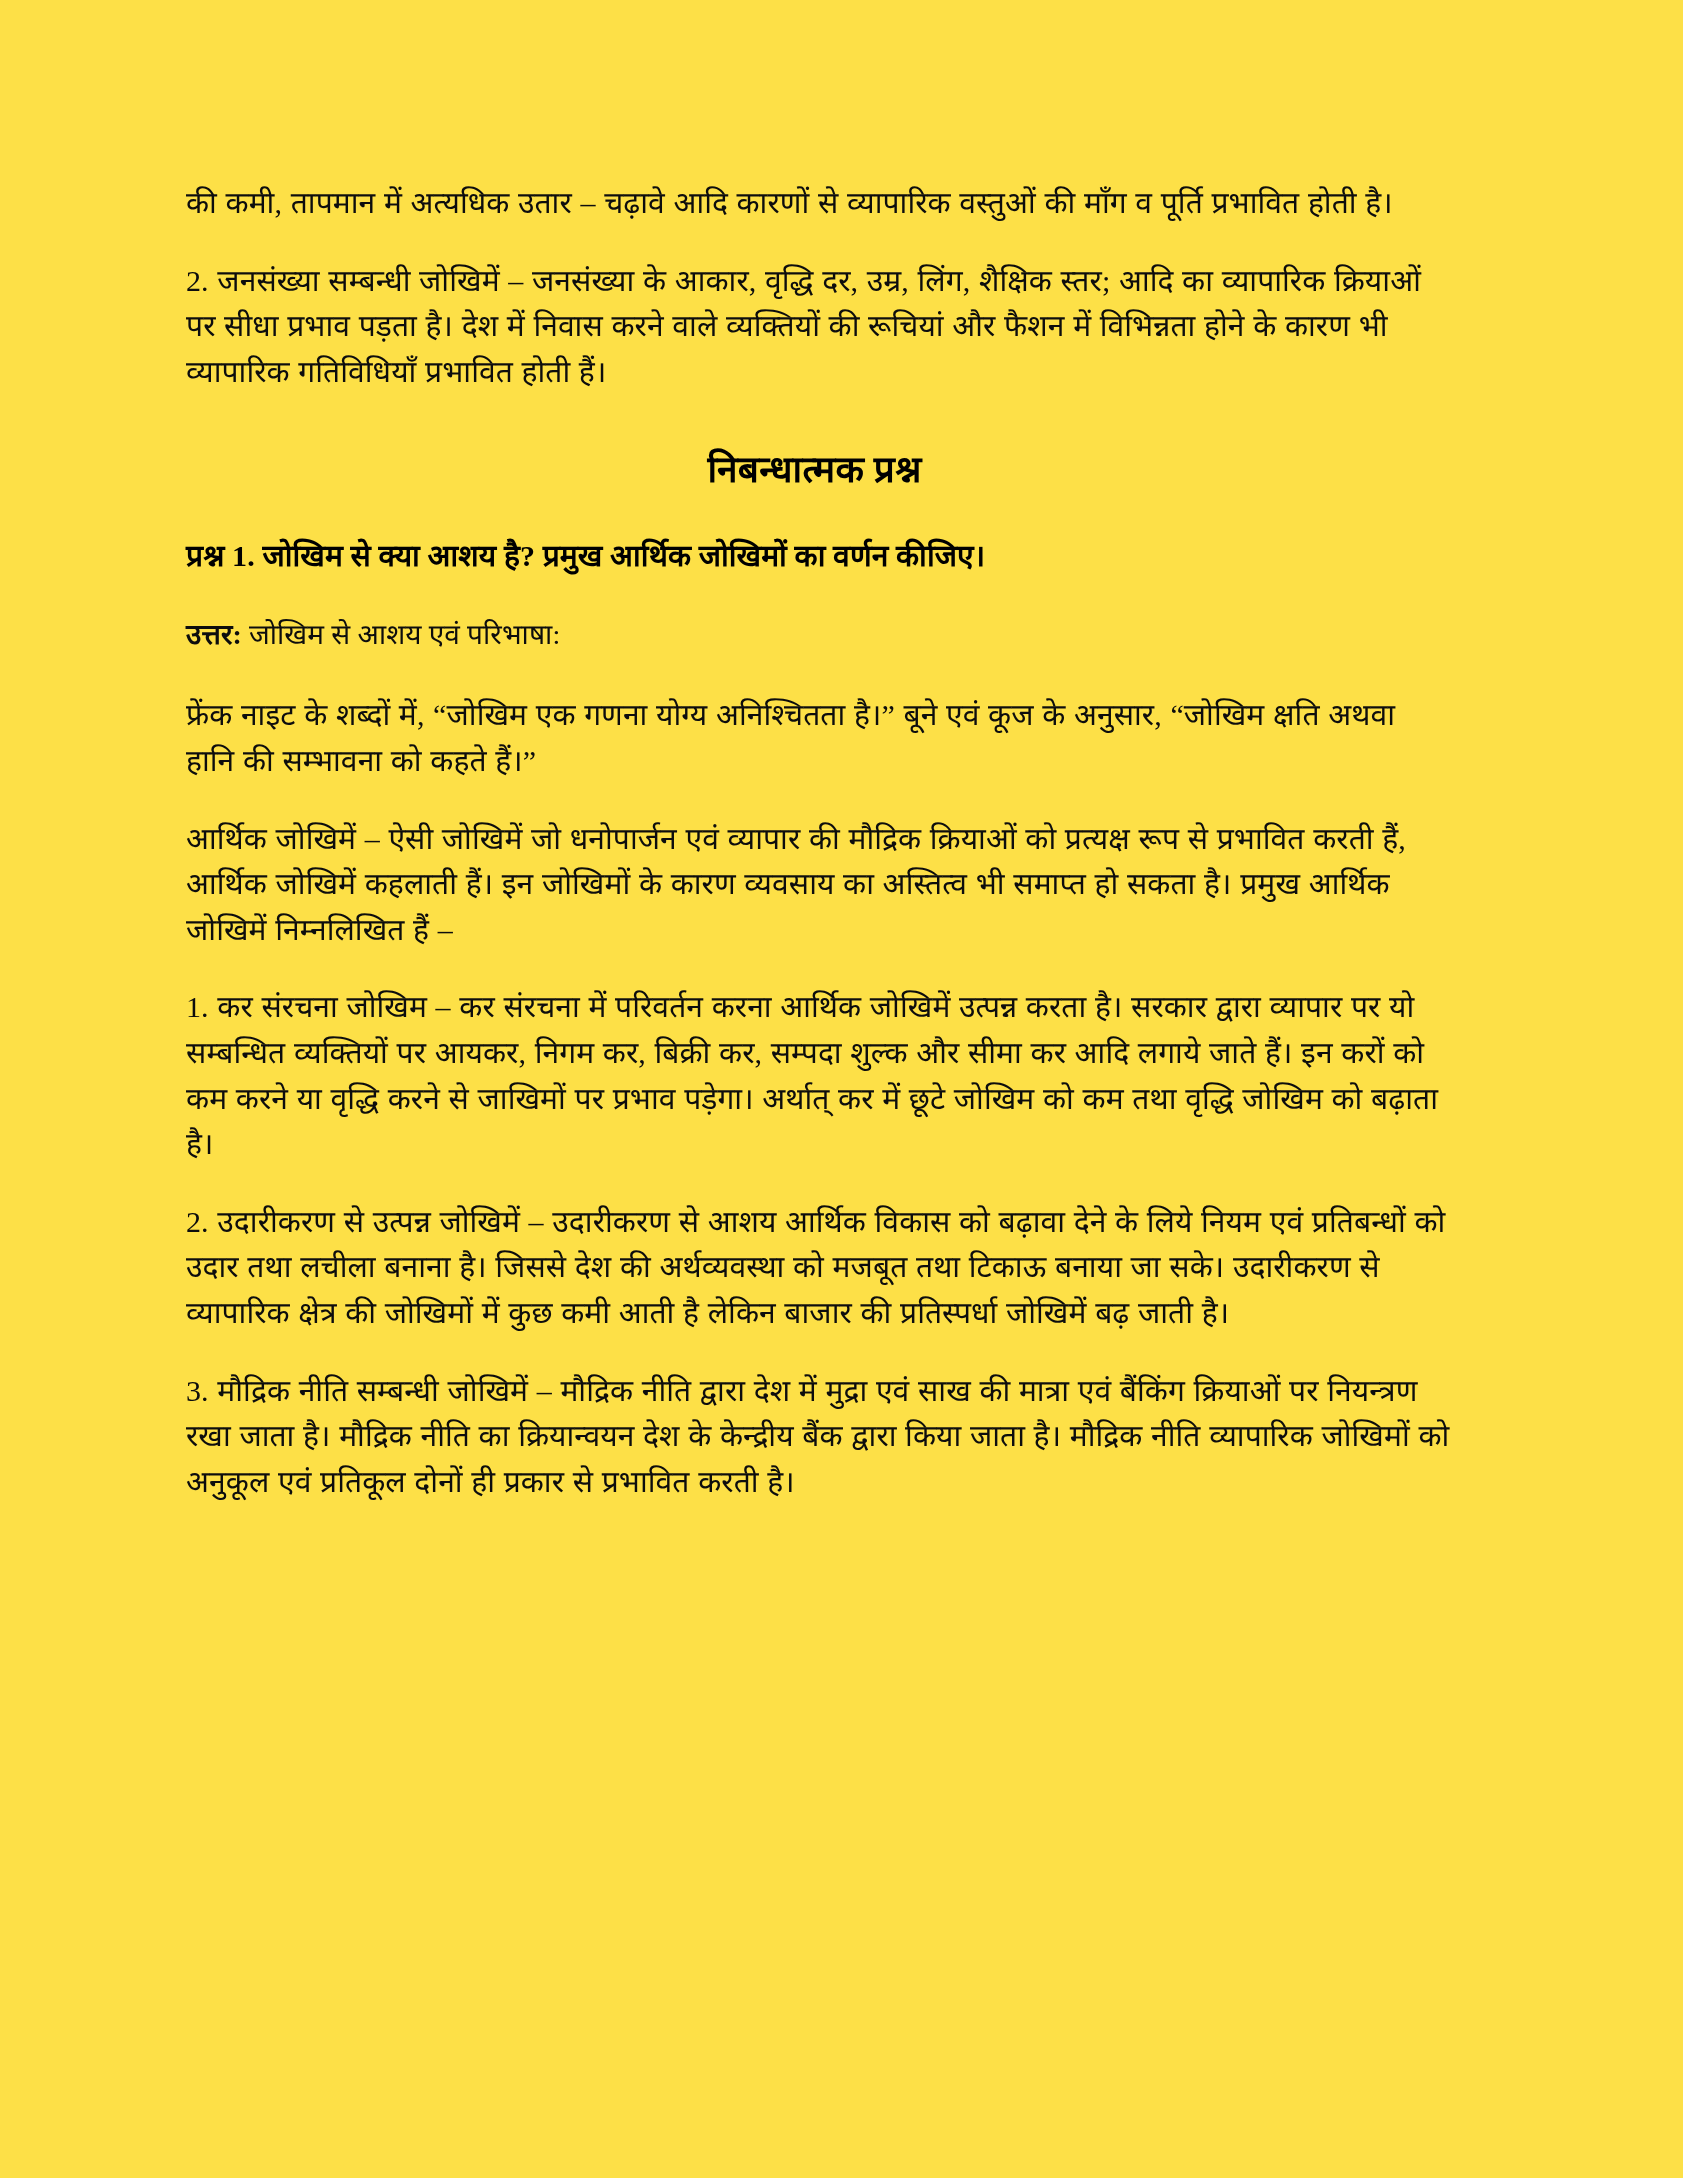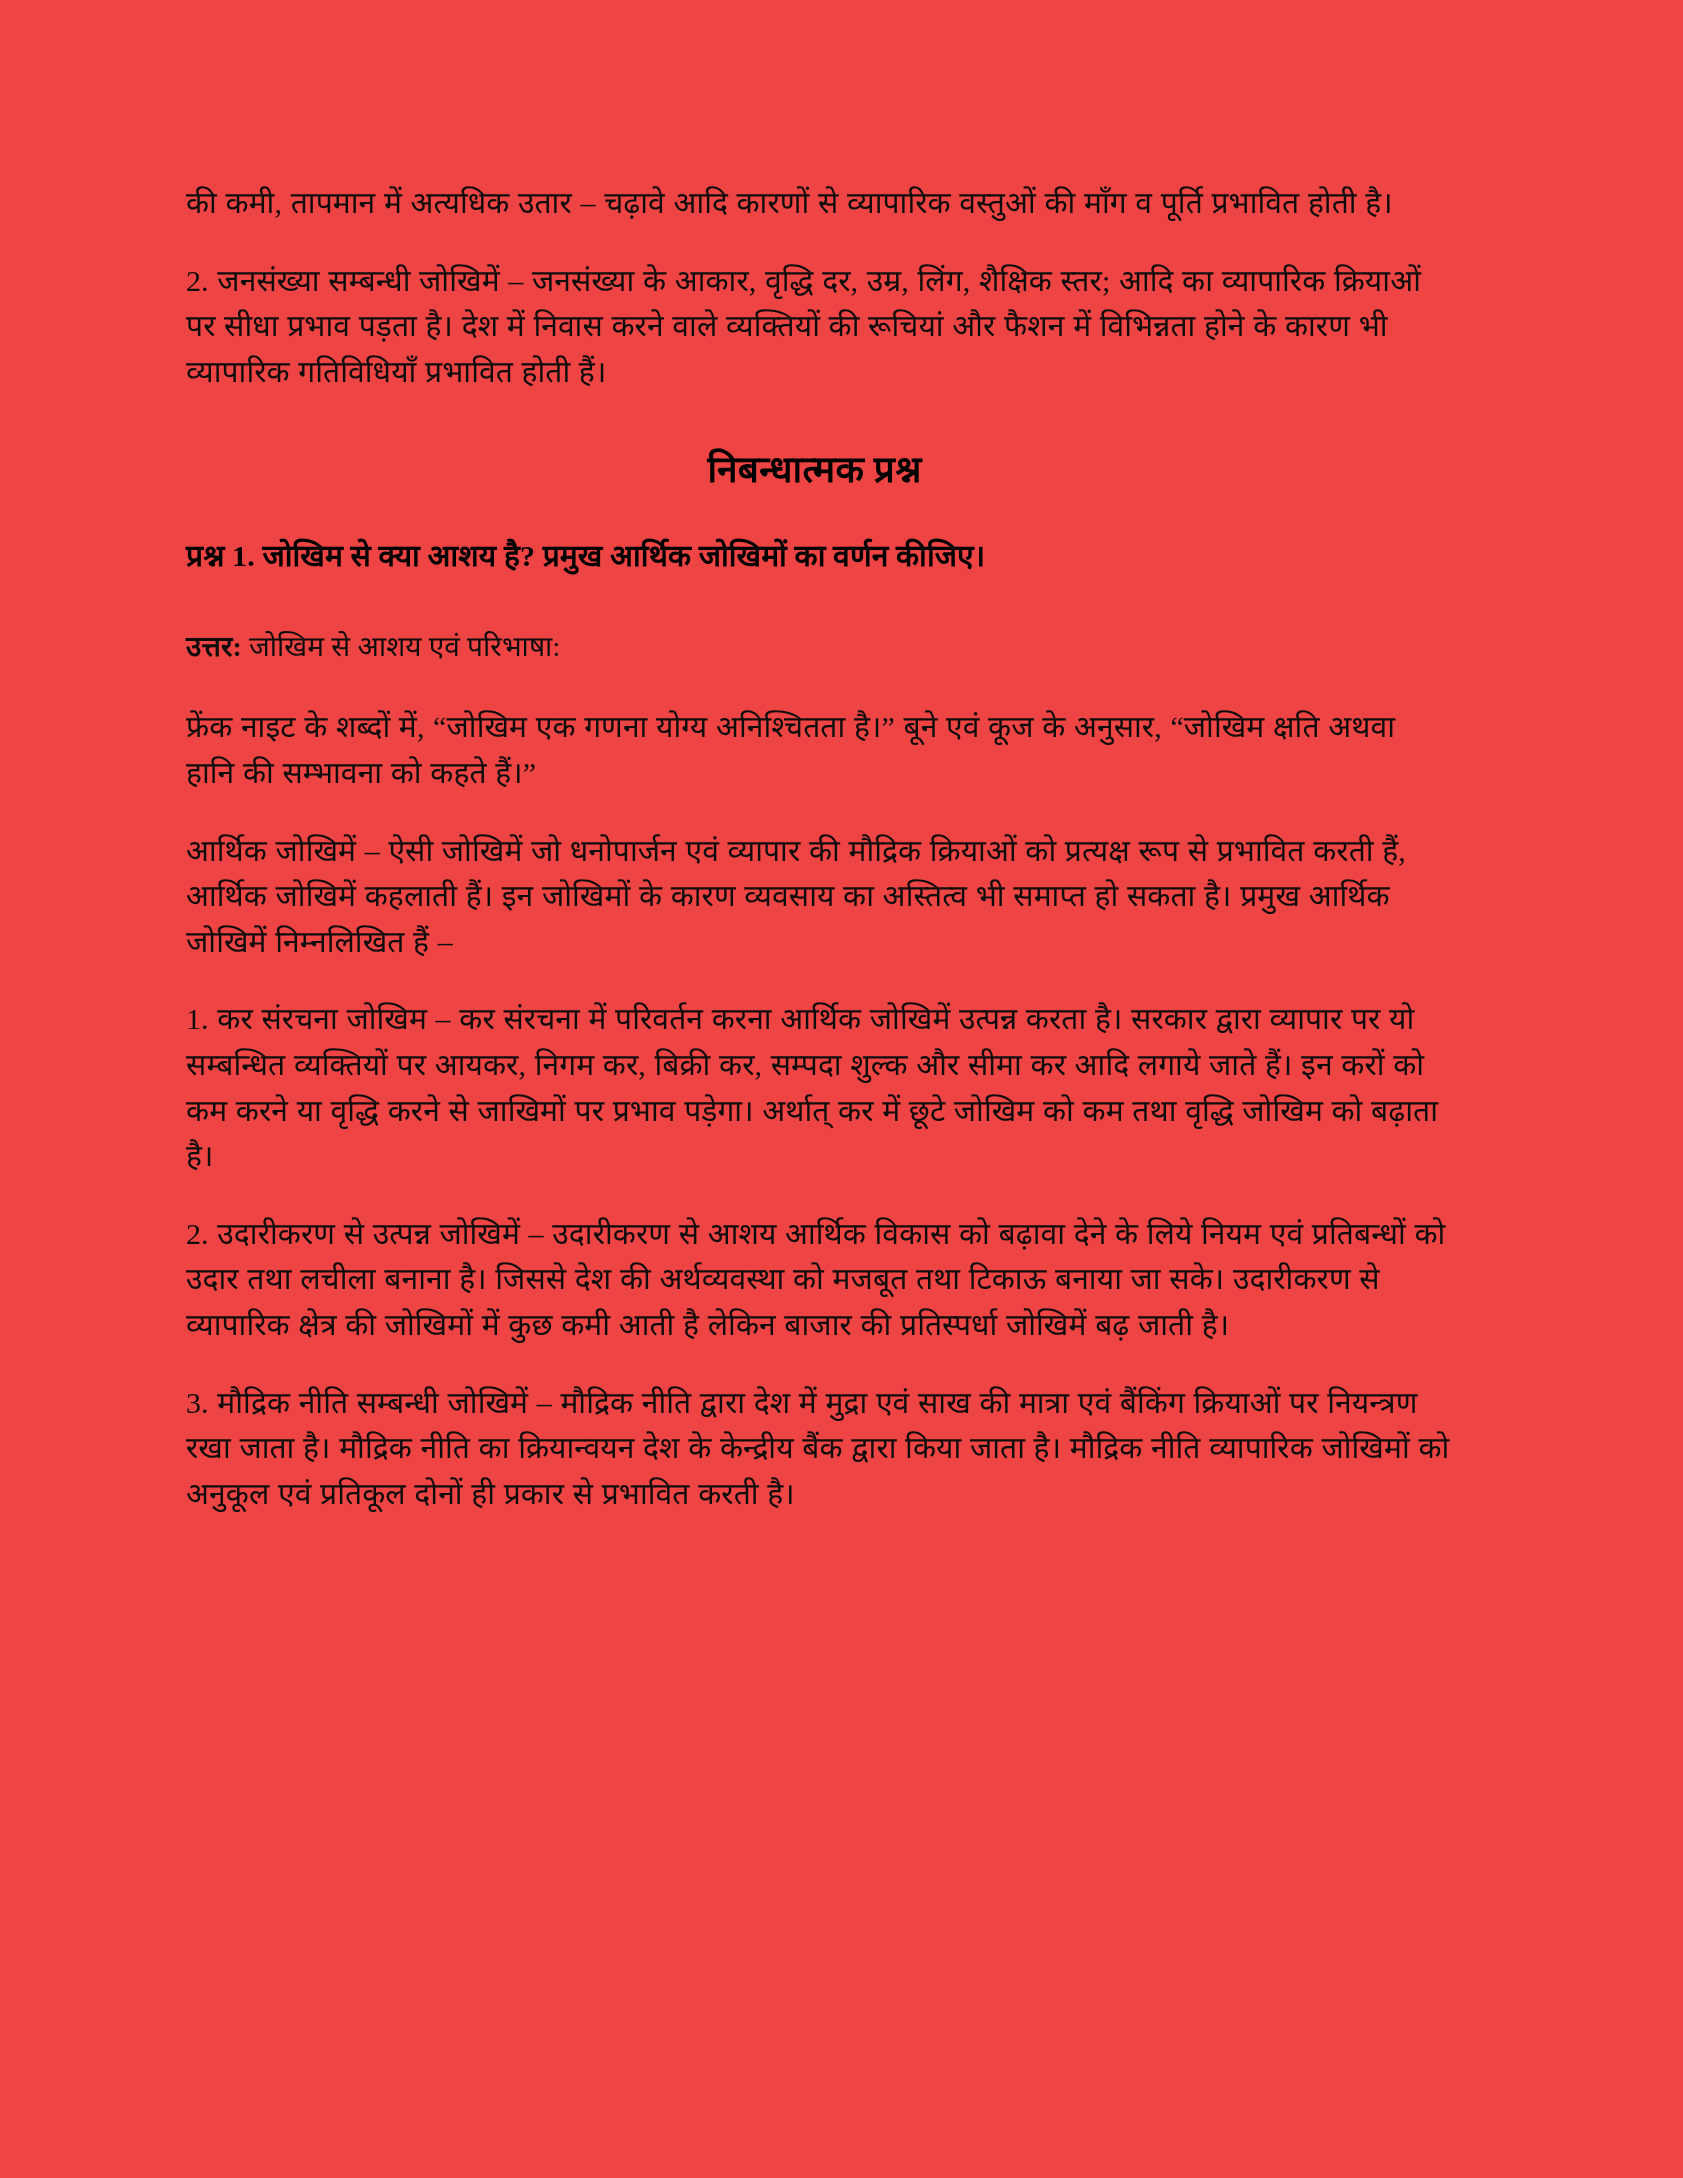--- a/index.html
+++ b/index.html
@@ -12,21 +12,21 @@
   body {
     font-family: "Liberation Serif", "DejaVu Serif", serif;
     color: #000000;
   }
 
   .page {
     position: relative;
     width: 1683px;
     height: 2178px;
     margin: 0 auto;
-    background: #ef4444;
+    background: #fde047;
     box-sizing: border-box;
     overflow: hidden;
   }
 
   .content {
     position: absolute;
     left: 186px;
     top: 180px;
     width: 1257px;
   }
@@ -48,21 +48,21 @@
     text-align: center;
     margin: 48px 0 40px 0;
     letter-spacing: 0.3px;
     color: #000000;
   }
 
   .question {
     font-size: 30px;
     font-weight: bold;
     line-height: 1.5;
-    margin: 0 0 48px 0;
+    margin: 0 0 36px 0;
     letter-spacing: 0.1px;
     color: #000000;
   }
 
   .answer-lead {
     font-size: 28px;
     line-height: 1.5;
     margin: 0 0 36px 0;
     letter-spacing: 0.1px;
     color: #0d0d0d;

